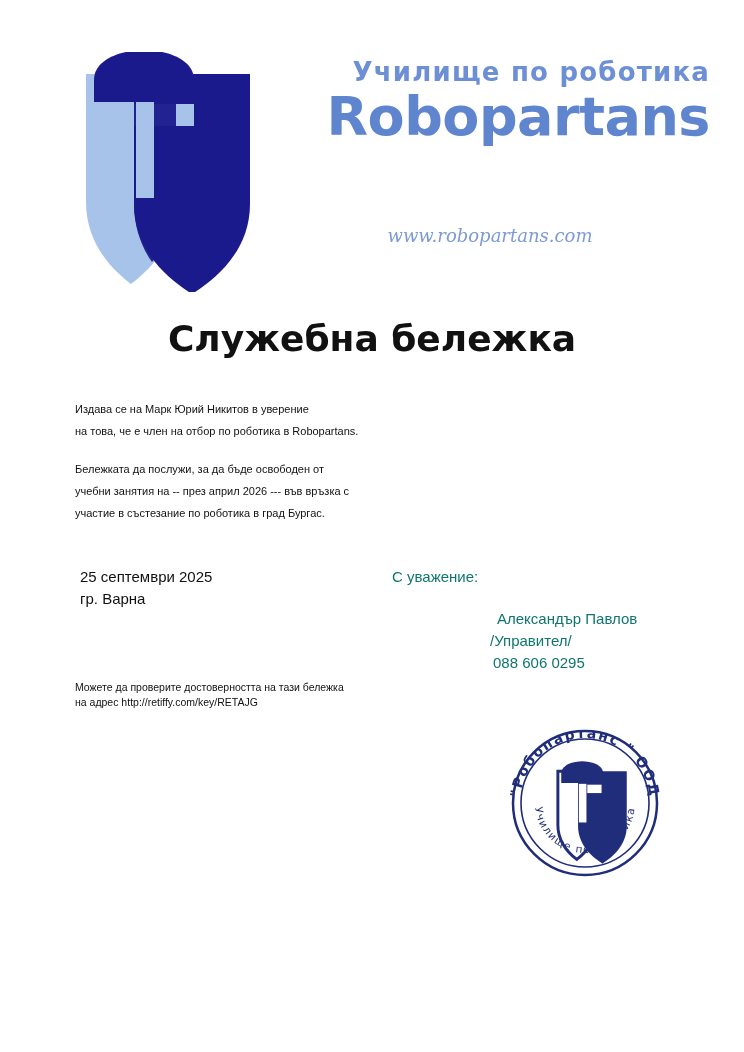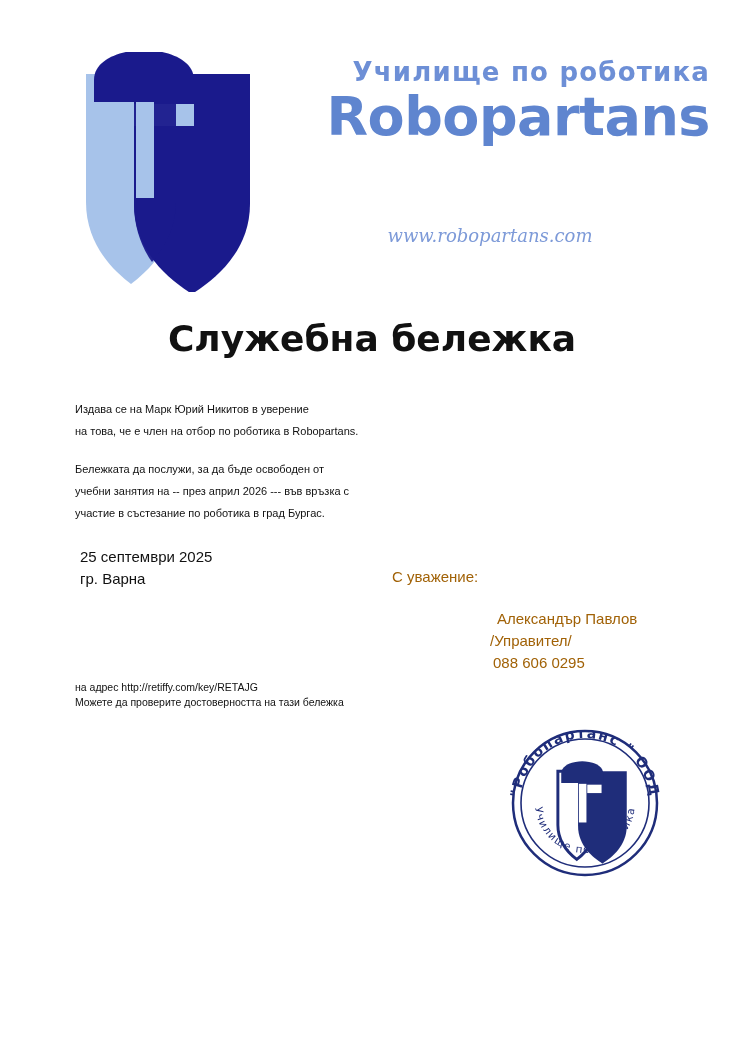--- a/index.html
+++ b/index.html
@@ -103,33 +103,33 @@
   }
   .body-text p {
     margin: 0 0 16px 0;
   }
   .body-text p:last-child { margin-bottom: 4px; }
 
   
   .sig-left {
     position: absolute;
     left: 80px;
-    top: 546px;
+    top: 566px;
     font-size: 15px;
     line-height: 22px;
     color: #111111;
   }
 
   .sig-right {
     position: absolute;
     left: 392px;
     top: 566px;
     font-size: 15px;
     line-height: 22px;
-    color: #a16207;
+    color: #0f766e;
   }
   .sig-right .regards { margin-bottom: 20px; }
   .sig-right .name { margin-left: 105px; text-align: right; }
   .sig-right .role { margin-left: 98px; }
   .sig-right .phone { margin-left: 101px; }
 
   
   .verify {
     position: absolute;
     left: 75px;
@@ -201,22 +201,22 @@
   </div>
 
   <div class="sig-right">
     <div class="regards">С уважение:</div>
     <div class="name">Александър Павлов</div>
     <div class="role">/Управител/</div>
     <div class="phone">088 606 0295</div>
   </div>
 
   <div class="verify">
+    <div>Можете да проверите достоверността на тази бележка</div>
     <div>на адрес http://retiffy.com/key/RETAJG</div>
-    <div>Можете да проверите достоверността на тази бележка</div>
   </div>
 
   <div class="stamp">
     <svg width="170" height="170" viewBox="0 0 170 170" xmlns="http://www.w3.org/2000/svg">
       <defs>
         <path id="outerArc" d="M 20,85 A 65,65 0 1 1 150,85" fill="none"></path>
         <path id="innerArc" d="M 35,85 A 50,50 0 0 0 135,85" fill="none"></path>
       </defs>
       <circle cx="85" cy="85" r="72" fill="none" stroke="#1f2d7a" stroke-width="2.5"></circle>
       <circle cx="85" cy="85" r="64" fill="none" stroke="#1f2d7a" stroke-width="1.6"></circle>

